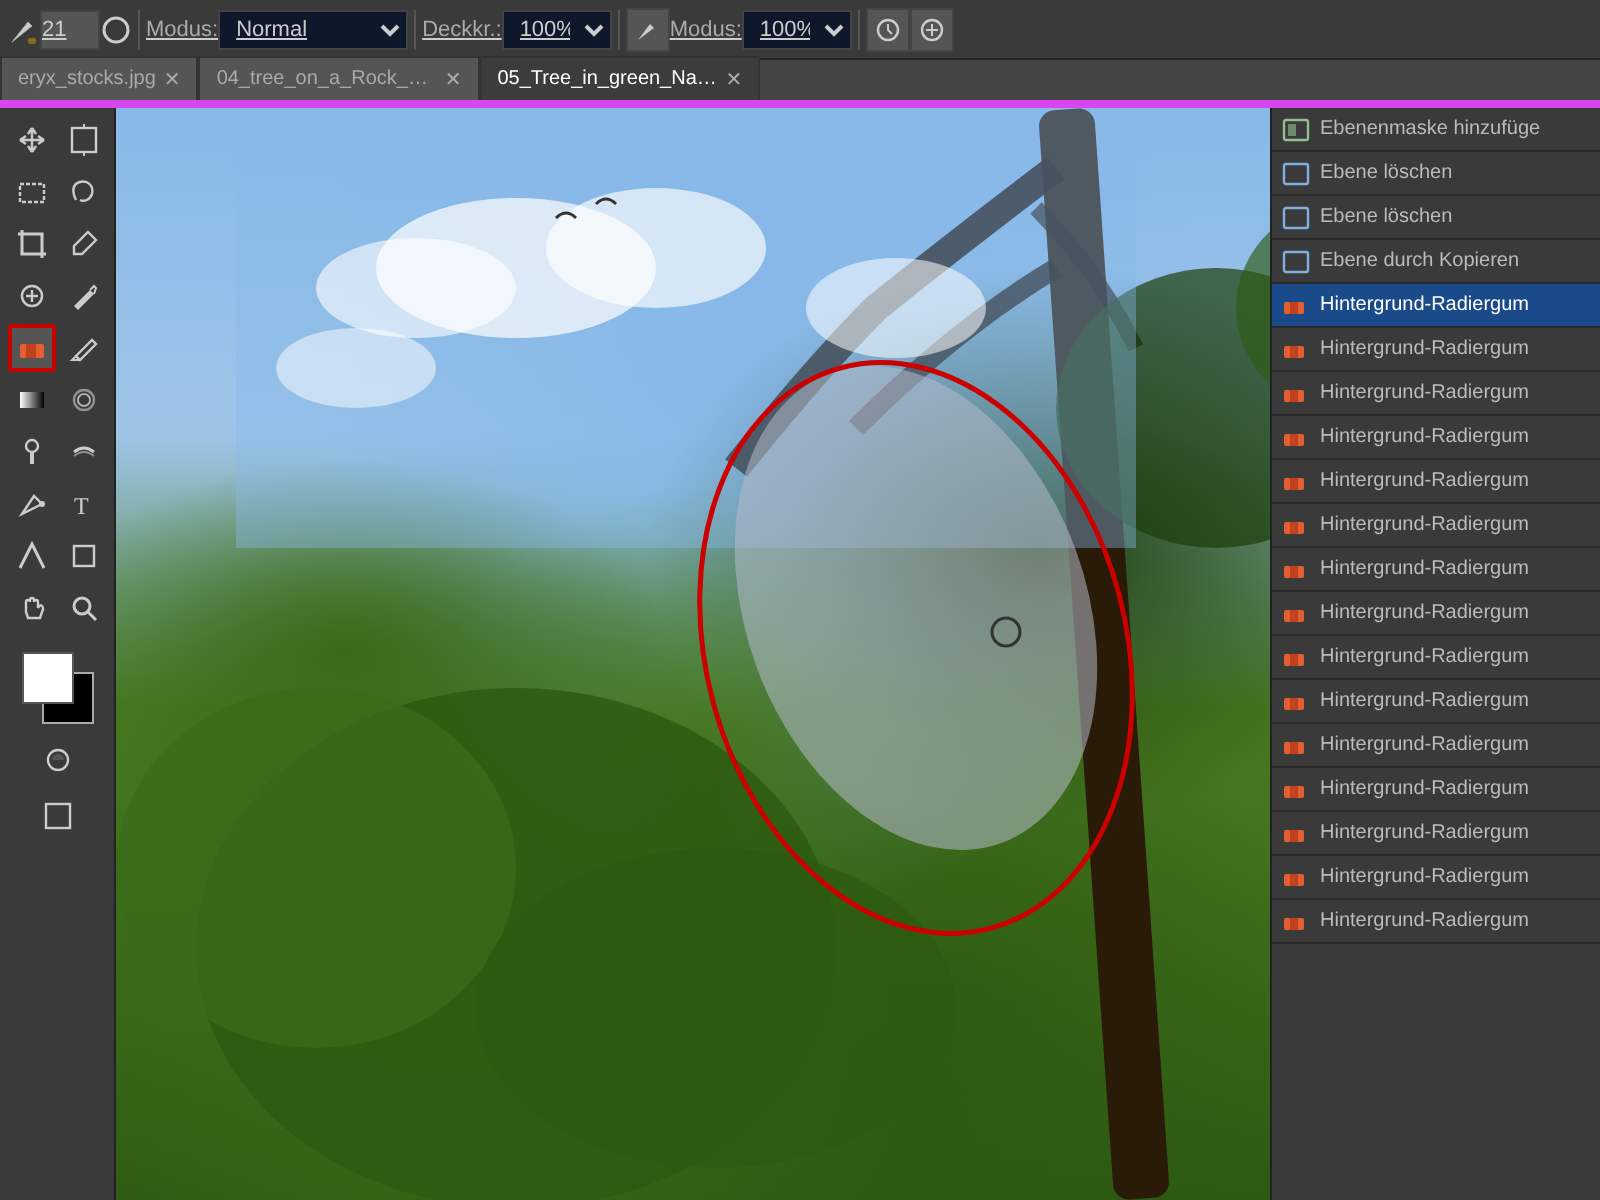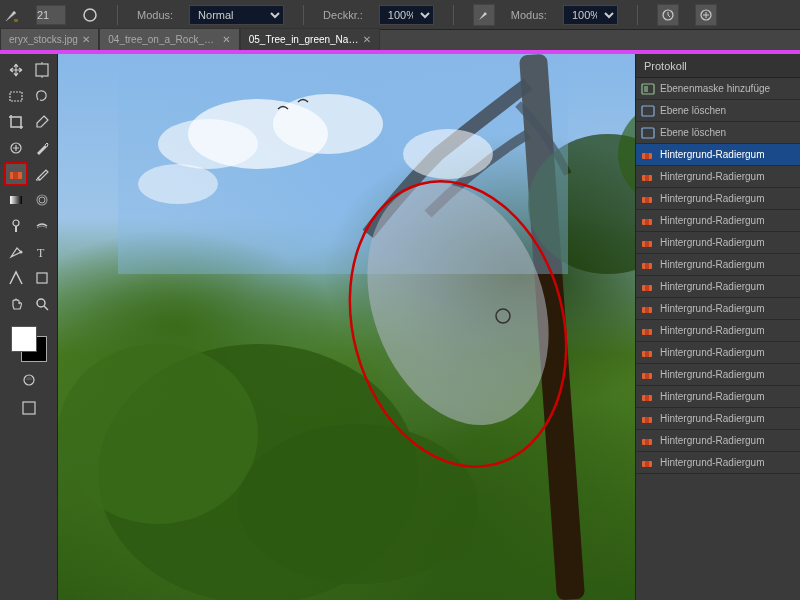--- a/index.html
+++ b/index.html
@@ -6,21 +6,22 @@
     body { width: 800px; height: 600px; overflow: hidden; background: #3c3c3c; font-family: Arial, sans-serif; font-size: 11px; color: #ccc; }
 
     
     #top-toolbar {
       height: 30px;
       background: #3a3a3a;
       border-bottom: 1px solid #222;
       display: flex;
       align-items: center;
       padding: 0 4px;
-      gap: 16px;
+      gap: 0;
+      text-decoration: underline;
     }
     .toolbar-item {
       display: flex;
       align-items: center;
       gap: 2px;
       color: #ccc;
       font-size: 11px;
     }
     .toolbar-select {
       background: #0f172a;
@@ -475,23 +476,20 @@
 
       <ellipse cx="400" cy="250" rx="85" ry="125" fill="rgba(180,185,200,0.55)" transform="rotate(-20,400,250)"></ellipse>
 
       <ellipse cx="400" cy="270" rx="105" ry="145" fill="none" stroke="#cc0000" stroke-width="2.5" transform="rotate(-15,400,270)"></ellipse>
 
       <circle cx="445" cy="262" r="7" fill="none" stroke="#333" stroke-width="1.5"></circle>
     </svg>
   </div>
 
   <div id="right-panel">
-    <div id="right-panel-header">
-      <span>Protokoll</span>
-    </div>
     <div class="history-list" id="history-list">
     <div class="history-item">
           <div class="history-icon mask">
             <svg width="14" height="14" viewBox="0 0 14 14">
               <rect x="1" y="2" width="12" height="10" rx="1" fill="none" stroke="#90c090" stroke-width="1.2"></rect>
               <rect x="3" y="4" width="4" height="6" fill="#90c090" opacity="0.6"></rect>
             </svg>
           </div>
           <span class="history-text">Ebenenmaske hinzufüge</span>
         </div>
@@ -504,20 +502,28 @@
           <span class="history-text">Ebene löschen</span>
         </div>
         <div class="history-item">
           <div class="history-icon layer">
             <svg width="14" height="14" viewBox="0 0 14 14">
               <rect x="1" y="2" width="12" height="10" rx="1" fill="none" stroke="#80b0e0" stroke-width="1.2"></rect>
             </svg>
           </div>
           <span class="history-text">Ebene löschen</span>
         </div>
+        <div class="history-item">
+          <div class="history-icon layer">
+            <svg width="14" height="14" viewBox="0 0 14 14">
+              <rect x="1" y="2" width="12" height="10" rx="1" fill="none" stroke="#80b0e0" stroke-width="1.2"></rect>
+            </svg>
+          </div>
+          <span class="history-text">Ebene durch Kopieren</span>
+        </div>
         <div class="history-item active-item">
           <div class="history-icon eraser">
             <svg width="14" height="14" viewBox="0 0 14 14">
               <rect x="1" y="5" width="10" height="6" rx="1" fill="#e06030"></rect>
               <rect x="4" y="5" width="4" height="6" fill="#c04020"></rect>
             </svg>
           </div>
           <span class="history-text">Hintergrund-Radiergum</span>
         </div>
         <div class="history-item">

